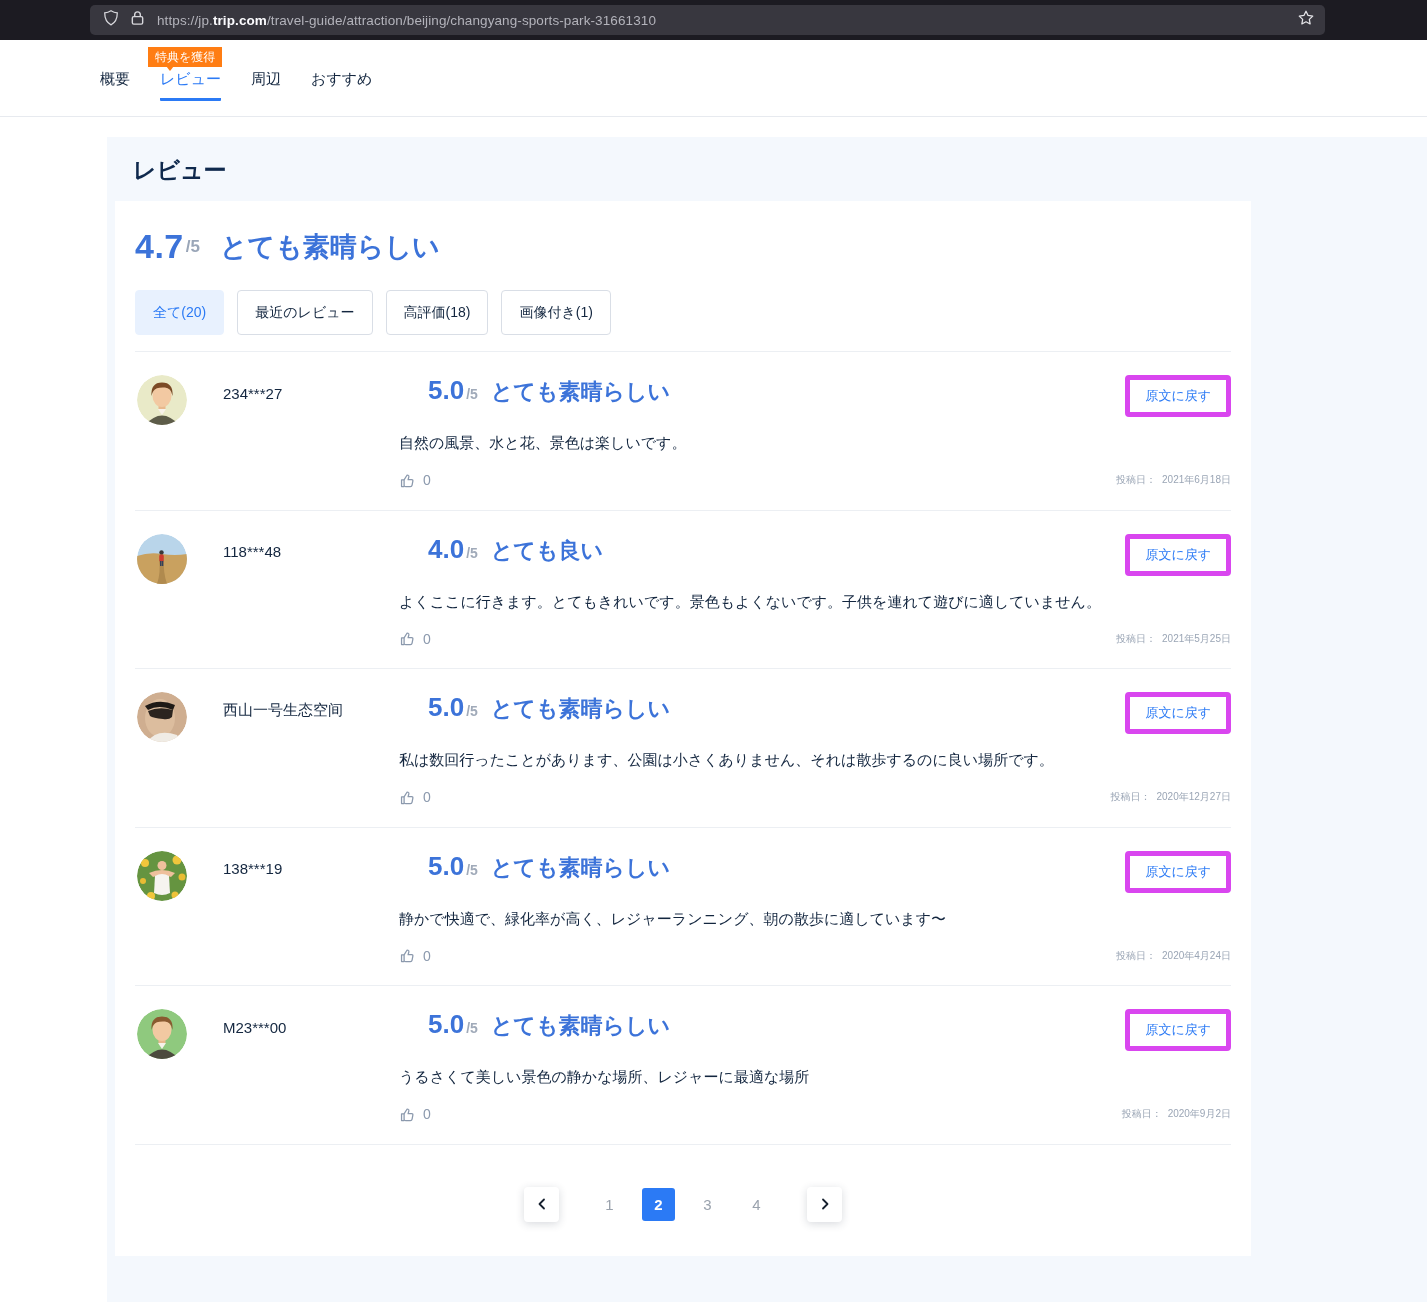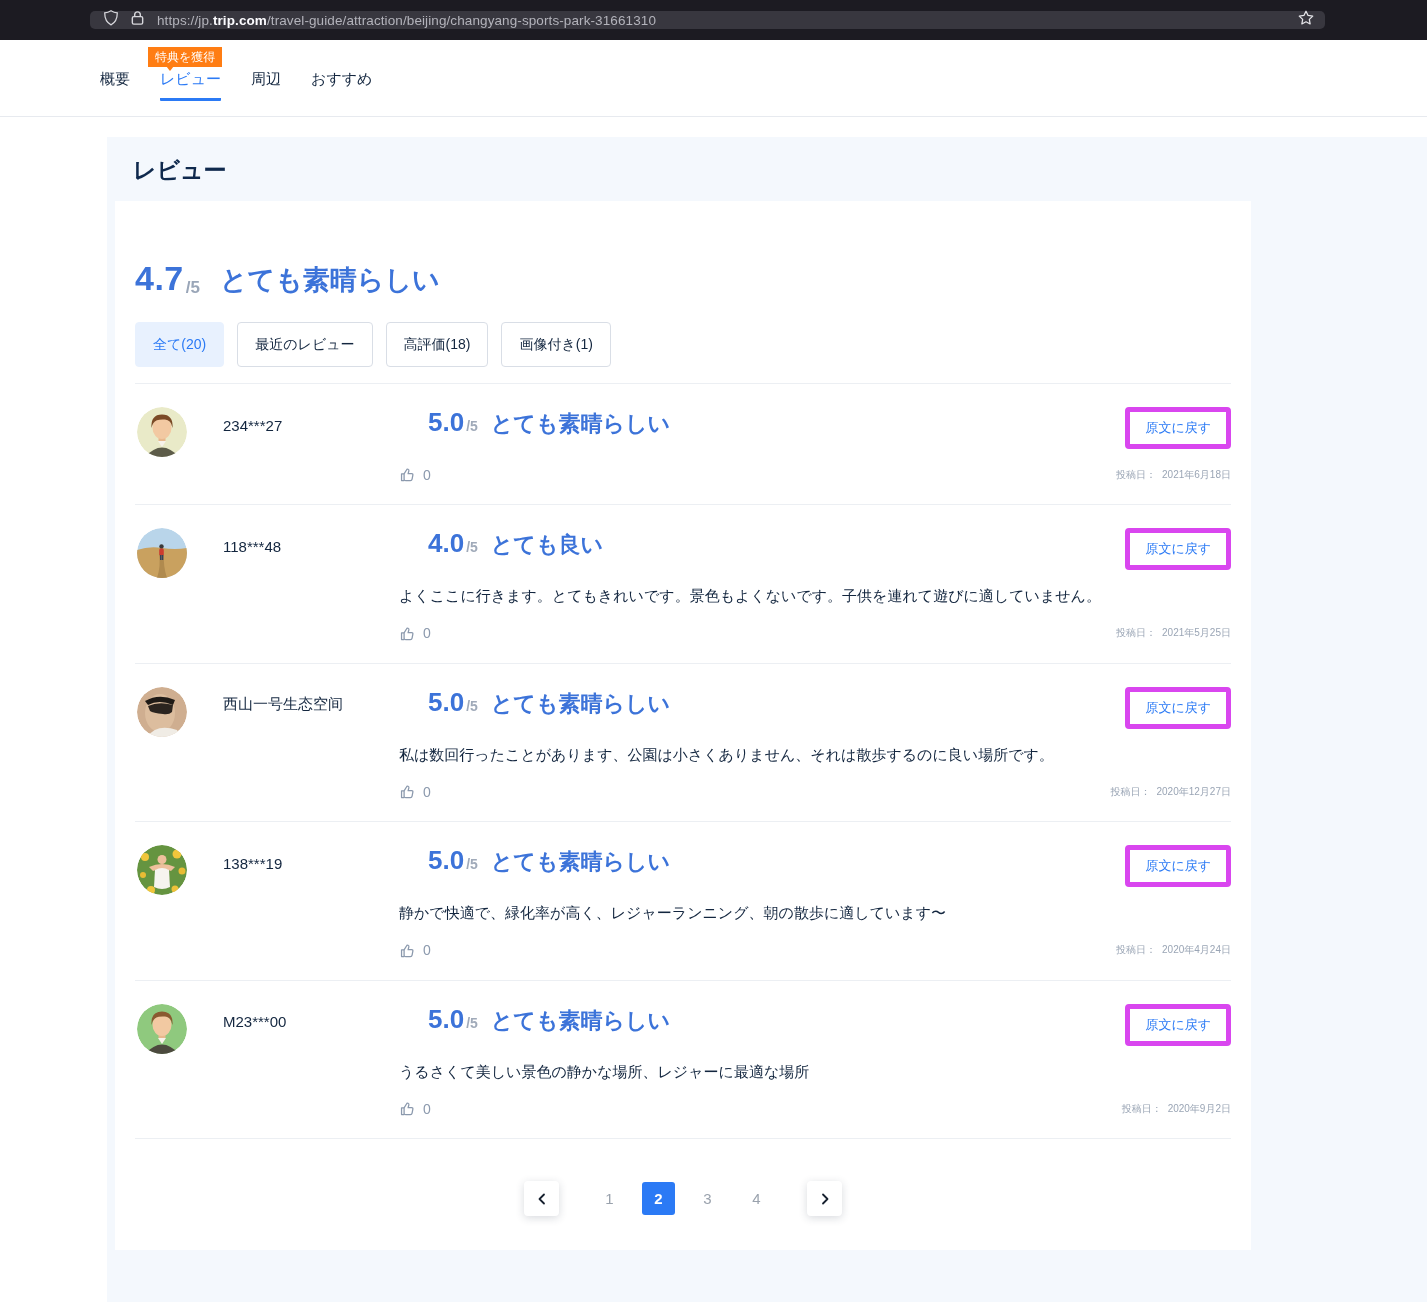--- a/index.html
+++ b/index.html
@@ -1,21 +1,21 @@
 <!DOCTYPE html>
 <html><head>
 <meta charset="utf-8">
 <style>
   * { margin:0; padding:0; box-sizing:border-box; }
   html,body { width:1427px; height:1302px; overflow:hidden; background:#fff;
     font-family:"Liberation Sans","DejaVu Sans",sans-serif; }
 
   
   .browser-bar { height:40px; background:#1c1b22; display:flex; align-items:center; }
-  .url-bar { margin-left:90px; width:1235px; height:18px; background:#38373f;
+  .url-bar { margin-left:90px; width:1235px; height:30px; background:#38373f;
     border-radius:5px; display:flex; align-items:center; padding:0 10px 0 12px; }
   .url-bar svg { flex:none; }
   .url-text { margin-left:12px; font-size:13.5px; color:#b3b3bb; letter-spacing:.1px;
     white-space:nowrap; overflow:hidden; }
   .url-text .domain { color:#fbfbfe; font-weight:700; }
   .url-star { margin-left:auto; }
 
   
   .site-nav { height:77px; background:#fff; border-bottom:1px solid #e7eaef; position:relative; }
   .tabs { display:flex; gap:30px; padding-left:100px; padding-top:30px; }
@@ -30,21 +30,21 @@
   
   .content-bg { margin-left:107px; width:1320px; background:#f4f8fd; margin-top:20px;
     min-height:1165px; padding-top:18px; }
   .panel-head { padding:0 26px; }
   .panel-title { font-size:23px; font-weight:700; color:#0f294d; }
   .panel-notice { margin-top:13px; display:flex; align-items:center; gap:7px;
     font-size:15px; color:#a9b2c1; }
 
   .card { margin:15px 0 14px 8px; width:1136px; background:#fff; padding:26px 20px 34px 20px; }
 
-  .rating-line { display:flex; align-items:flex-end; padding-left:0;margin-top:32px; }
+  .rating-line { display:flex; align-items:center; padding-left:0; }
   .rating-score { font-size:34px; font-weight:700; color:#3c73d9; letter-spacing:.5px; }
   .rating-suffix { font-size:17px; font-weight:600; color:#9aa6b8; margin-left:2px; }
   .rating-label { font-size:27px; font-weight:700; color:#3c73d9; margin-left:20px; }
 
   .filter-row { display:flex; gap:13px; margin-top:24px; }
   .chip { height:45px; display:flex; align-items:center; padding:0 17px; font-size:14px;
     border-radius:4px; border:1px solid #d9dee6; background:#fff; color:#13263f; cursor:pointer; }
   .chip.active { background:#e8f1fe; border-color:#e8f1fe; color:#2b7af5; }
 
   .list-top-divider { border-bottom:1px solid #eceff3; margin-top:16px; }
@@ -152,20 +152,21 @@
         </div>
       <div>
         <div class="rev-head">
           <div class="rev-rating">
             <span class="rev-score">5.0</span>
             <span class="rev-suffix">/5</span>
             <span class="rev-title">とても素晴らしい</span>
           </div>
           <button class="restore-btn">原文に戻す</button>
         </div>
+        <div class="rev-text">自然の風景、水と花、景色は楽しいです。</div>
         <div class="rev-foot">
           <span class="like-group">
             <svg width="17" height="17" viewBox="0 0 20 20" fill="none" stroke="#8b99ad" stroke-width="1.5" stroke-linejoin="round">
               <path d="M3 9.2 h3 v8 h-3 z"></path>
               <path d="M6 16.3 q0.9 0.9 2.1 0.9 h5.3 q1.7 0 2 -1.7 l0.9 -4.8 q0.3 -1.7 -1.4 -1.7 h-4.2 l0.9 -3.2 q0.4 -1.5 -0.9 -2 q-1.3 -0.5 -1.9 0.9 l-2.8 4.5"></path>
             </svg>
             <span>0</span>
           </span>
           <span class="rev-date"><span class="dl">投稿日：</span><span>2021年6月18日</span></span>
         </div>

